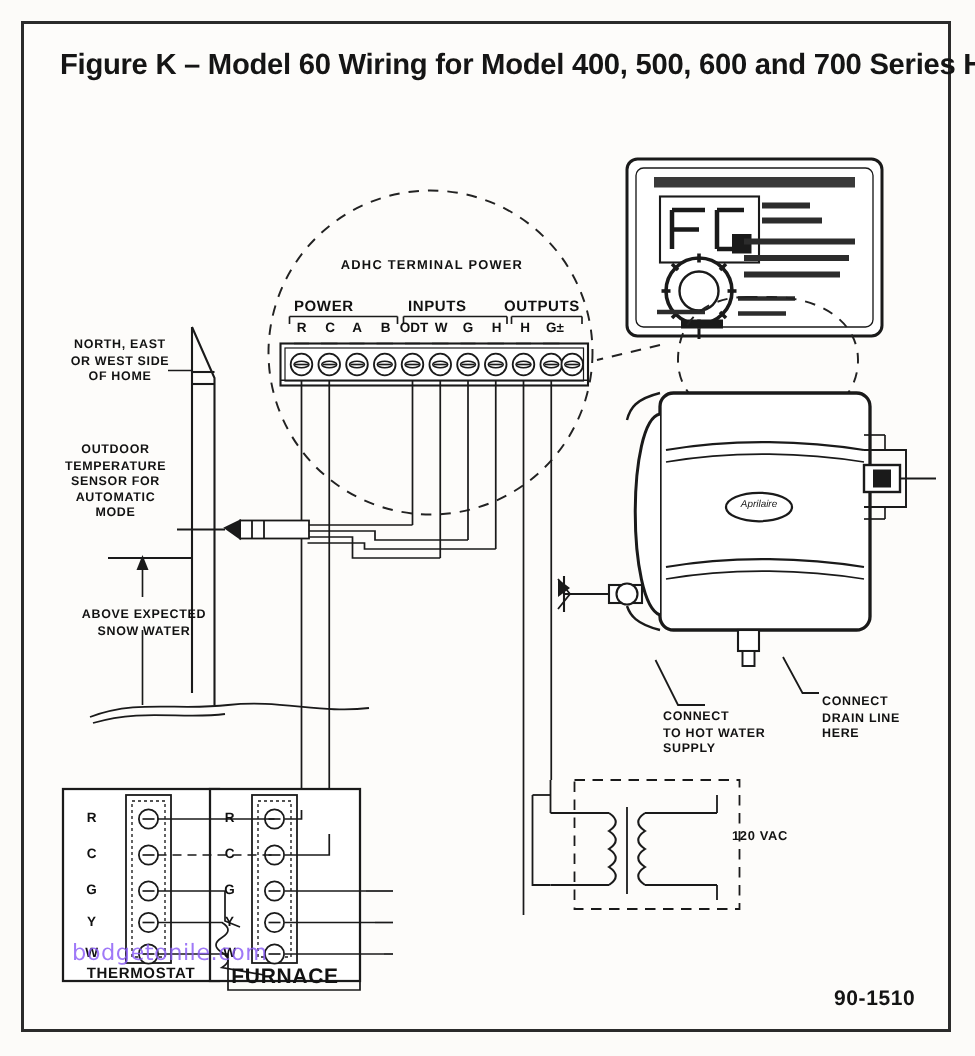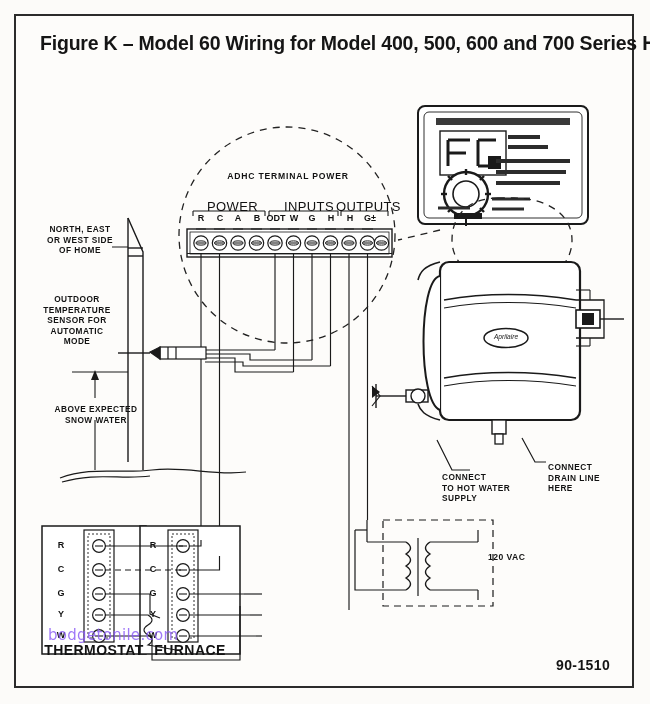--- a/index.html
+++ b/index.html
@@ -4,21 +4,21 @@
 <title>Figure K Wiring Diagram</title>
 <style>
   html,body{margin:0;padding:0;background:#fff;}
   body{width:650px;height:704px;font-family:"Liberation Sans",sans-serif;}
   #page{position:relative;width:650px;height:704px;background:#fcfbf9;overflow:hidden;}
   #frame{position:absolute;left:14px;top:14px;width:620px;height:674px;border:2px solid #2b2b2b;background:#fdfcfa;box-sizing:border-box;}
   .t{position:absolute;color:#151515;white-space:pre;}
   #title{left:40px;top:30px;width:430px;font-size:19.5px;font-weight:bold;line-height:26px;letter-spacing:-.2px;}
   .lbl{font-size:8.3px;font-weight:bold;letter-spacing:.45px;text-align:center;line-height:10.5px;color:#121212;}
   .term{font-size:9px;font-weight:bold;text-align:center;color:#101010;}
-  .grp{font-size:13px;font-weight:normal;letter-spacing:.4px;text-align:right;color:#101010;}
+  .grp{font-size:10px;font-weight:bold;letter-spacing:.4px;text-align:left;color:#101010;}
   svg{position:absolute;left:0;top:0;overflow:visible;}
   #wm{left:48px;top:626px;font-size:15px;color:#8b5cf6;letter-spacing:.3px;font-family:"DejaVu Sans",sans-serif;opacity:.82;}
   #pn{left:556px;top:657px;font-size:14px;font-weight:bold;letter-spacing:.4px;color:#141414;}
 </style>
 </head>
 <body>
 
 <div id="page">
   <div id="frame"></div>
 
@@ -407,21 +407,21 @@
 DRAIN LINE
 HERE</div>
 
   <div class="t lbl" style="left:488px;top:552px;width:60px;text-align:left;font-size:8.6px;">120 VAC</div>
 
   <div class="t term" style="left:54px;top:540px;width:14px;">R</div>
   <div class="t term" style="left:54px;top:564px;width:14px;">C</div>
   <div class="t term" style="left:54px;top:588px;width:14px;">G</div>
   <div class="t term" style="left:54px;top:609px;width:14px;">Y</div>
   <div class="t term" style="left:54px;top:630px;width:14px;">W</div>
-  <div class="t lbl" style="left:42px;top:645px;width:104px;font-size:14px;">THERMOSTAT</div>
+  <div class="t lbl" style="left:42px;top:645px;width:104px;font-size:10px;">THERMOSTAT</div>
 
   <div class="t term" style="left:146px;top:540px;width:14px;">R</div>
   <div class="t term" style="left:146px;top:564px;width:14px;">C</div>
   <div class="t term" style="left:146px;top:588px;width:14px;">G</div>
   <div class="t term" style="left:146px;top:609px;width:14px;">Y</div>
   <div class="t term" style="left:146px;top:630px;width:14px;">W</div>
   <div class="t lbl" style="left:140px;top:645px;width:100px;font-size:14px;">FURNACE</div>
 
   <div class="t" style="left:484px;top:333px;width:44px;font-size:6.6px;font-style:italic;text-align:center;color:#1a1a1a;">Aprilaire</div>
 

